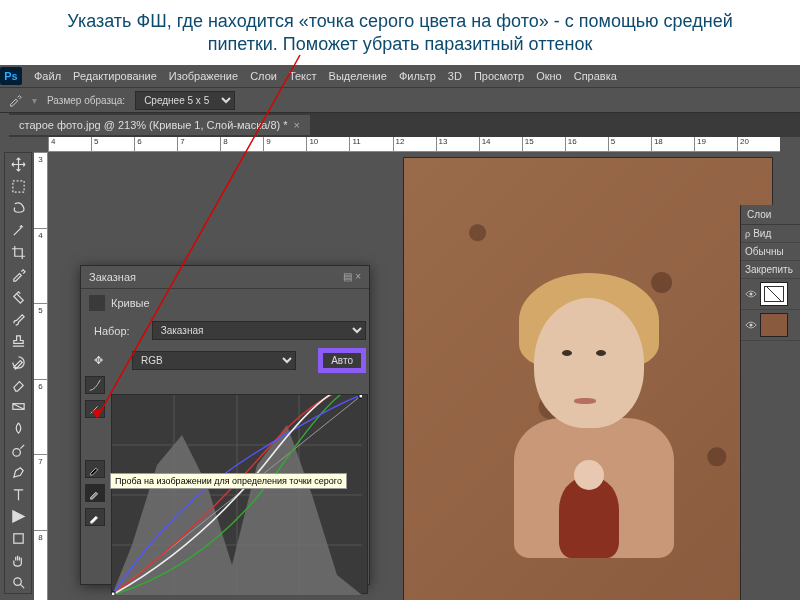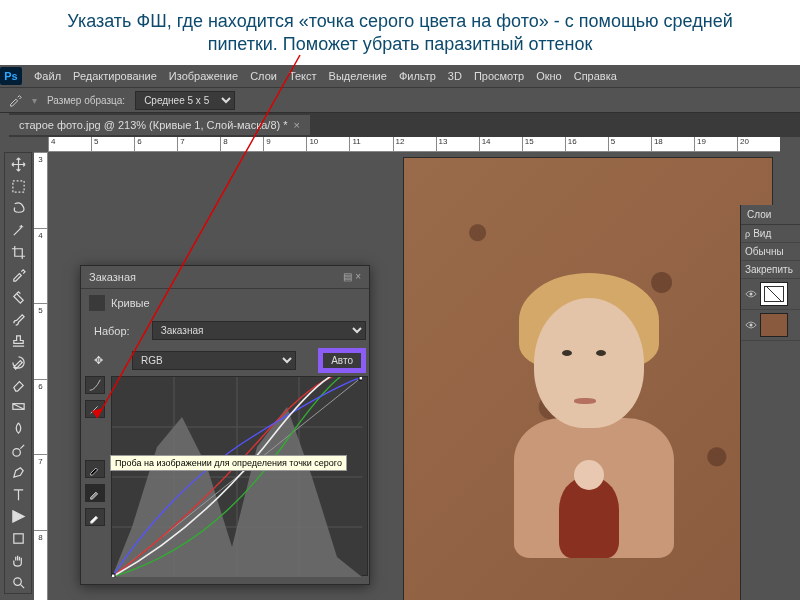--- a/index.html
+++ b/index.html
@@ -40,21 +40,21 @@
   .props { position: absolute; left: 80px; top: 200px; width: 290px; height: 320px; background: #535353; border: 1px solid #2a2a2a; box-shadow: 0 2px 12px rgba(0,0,0,.5); font-size: 11px; color: #ddd; }
   .props-hdr { padding: 5px 8px; border-bottom: 1px solid #3a3a3a; display:flex; justify-content:space-between; }
   .props-sub { padding: 6px 8px; display: flex; align-items: center; gap: 6px; }
   .curves-icon { width:16px; height:16px; background:#3a3a3a; display:inline-block; }
   .props-row { padding: 4px 3px; display: flex; align-items: center; gap: 22px; margin-left: 10px; }
   .sel { flex:1; background:#3a3a3a; border:1px solid #2a2a2a; color:#ddd; font-size:10px; padding:2px 4px; }
   .btn-auto { background:#3a3a3a; border:5px solid #8b5cf6; color:#ddd; font-size:10px; padding:2px 8px; cursor:pointer; }
   .curve-side { position:absolute; left:4px; top:110px; width:22px; display:flex; flex-direction:column; gap:6px; }
   .side-btn { width:20px; height:18px; background:#3a3a3a; border:1px solid #2a2a2a; display:flex; align-items:center; justify-content:center; }
   .side-btn.active { background:#2a2a2a; }
-  .curve-graph { position:absolute; left:30px; top:110px; width:257px; height:200px; background:#3a3a3a; border:1px solid #2a2a2a; }
+  .curve-graph { position:absolute; left:30px; top:128px; width:257px; height:200px; background:#3a3a3a; border:1px solid #2a2a2a; }
   .tooltip-yellow { position:absolute; left:-2px; top:78px; background:#ffffe1; border:1px solid #999; color:#000; font-size:9px; padding:2px 4px; white-space:nowrap; z-index:5; }
   .layers { position:absolute; right:0; top:140px; width:60px; height:400px; background:#535353; border-left:1px solid #2a2a2a; font-size:10px; color:#ddd; overflow:hidden; }
   .layers-hdr { padding:4px 6px; border-bottom:1px solid #3a3a3a; }
   .layers-row { padding:3px 4px; display:flex; align-items:center; gap:3px; border-bottom:1px solid #454545; }
   .eye-ico { width:12px; height:10px; }
   .lthumb { width:28px; height:24px; background:#8a5a3e; border:1px solid #222; }
   .lthumb.adj { background:#fff; position:relative; }
   .lthumb.adj::after{content:"";position:absolute;inset:3px;border:1px solid #333;background:linear-gradient(45deg,transparent 48%,#333 48%,#333 52%,transparent 52%);}
   .arrow { position:absolute; left:98px; top:58px; width:2px; height:360px; background:transparent; z-index:50; pointer-events:none; }
   select, input { font-family: inherit; }

